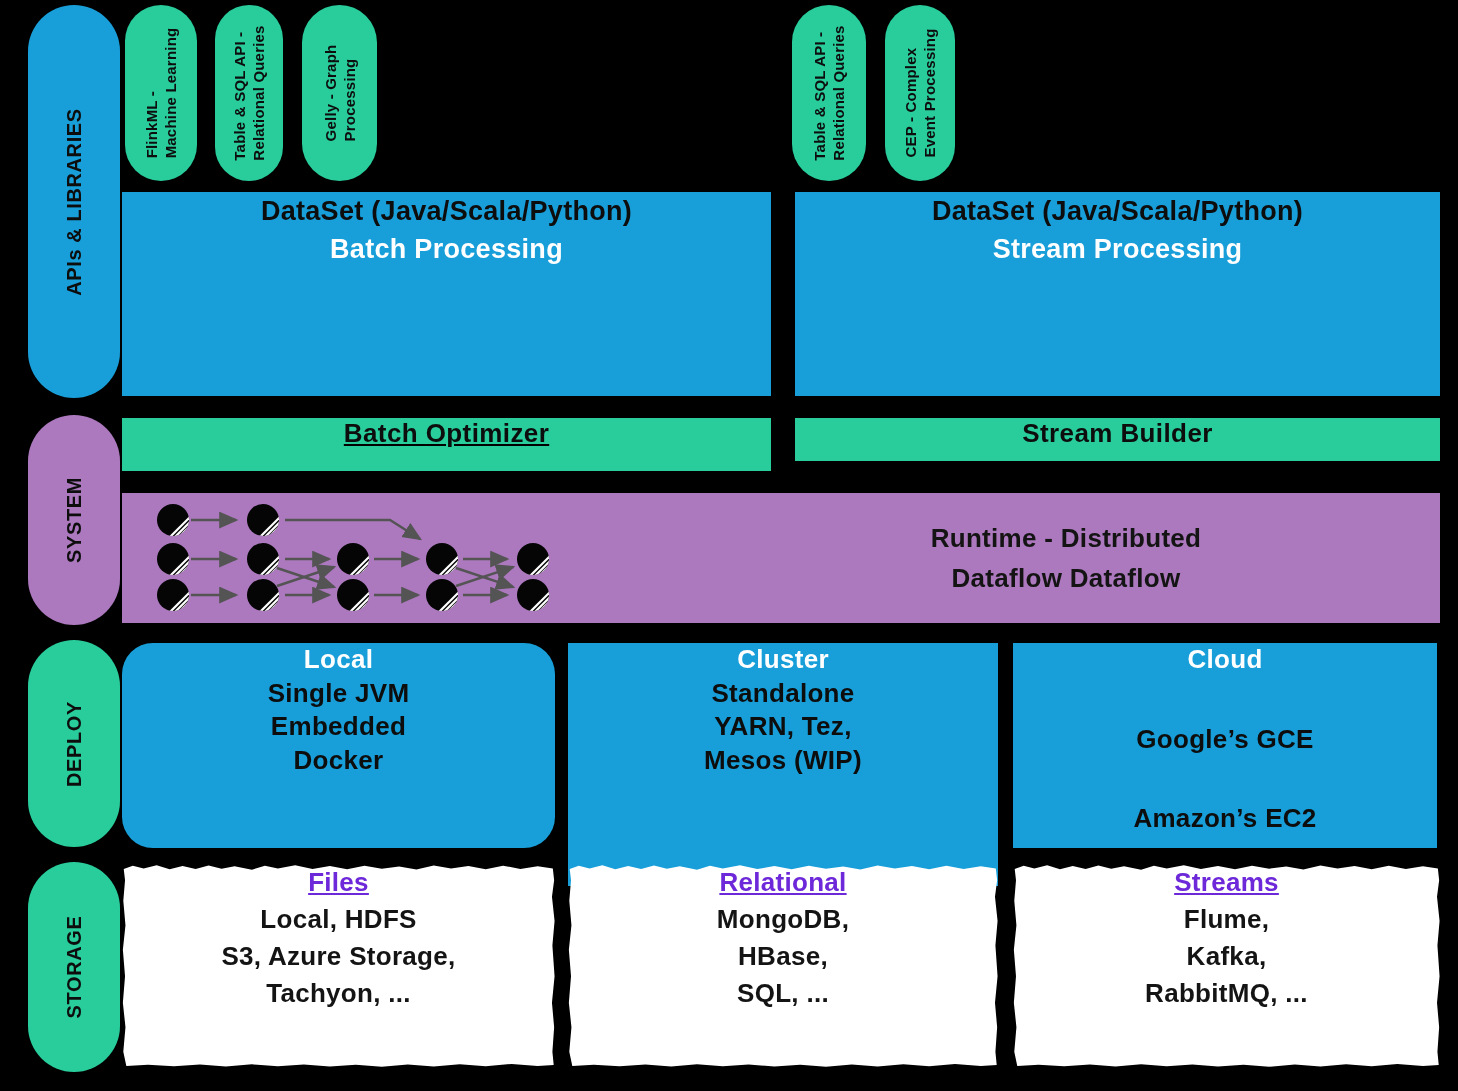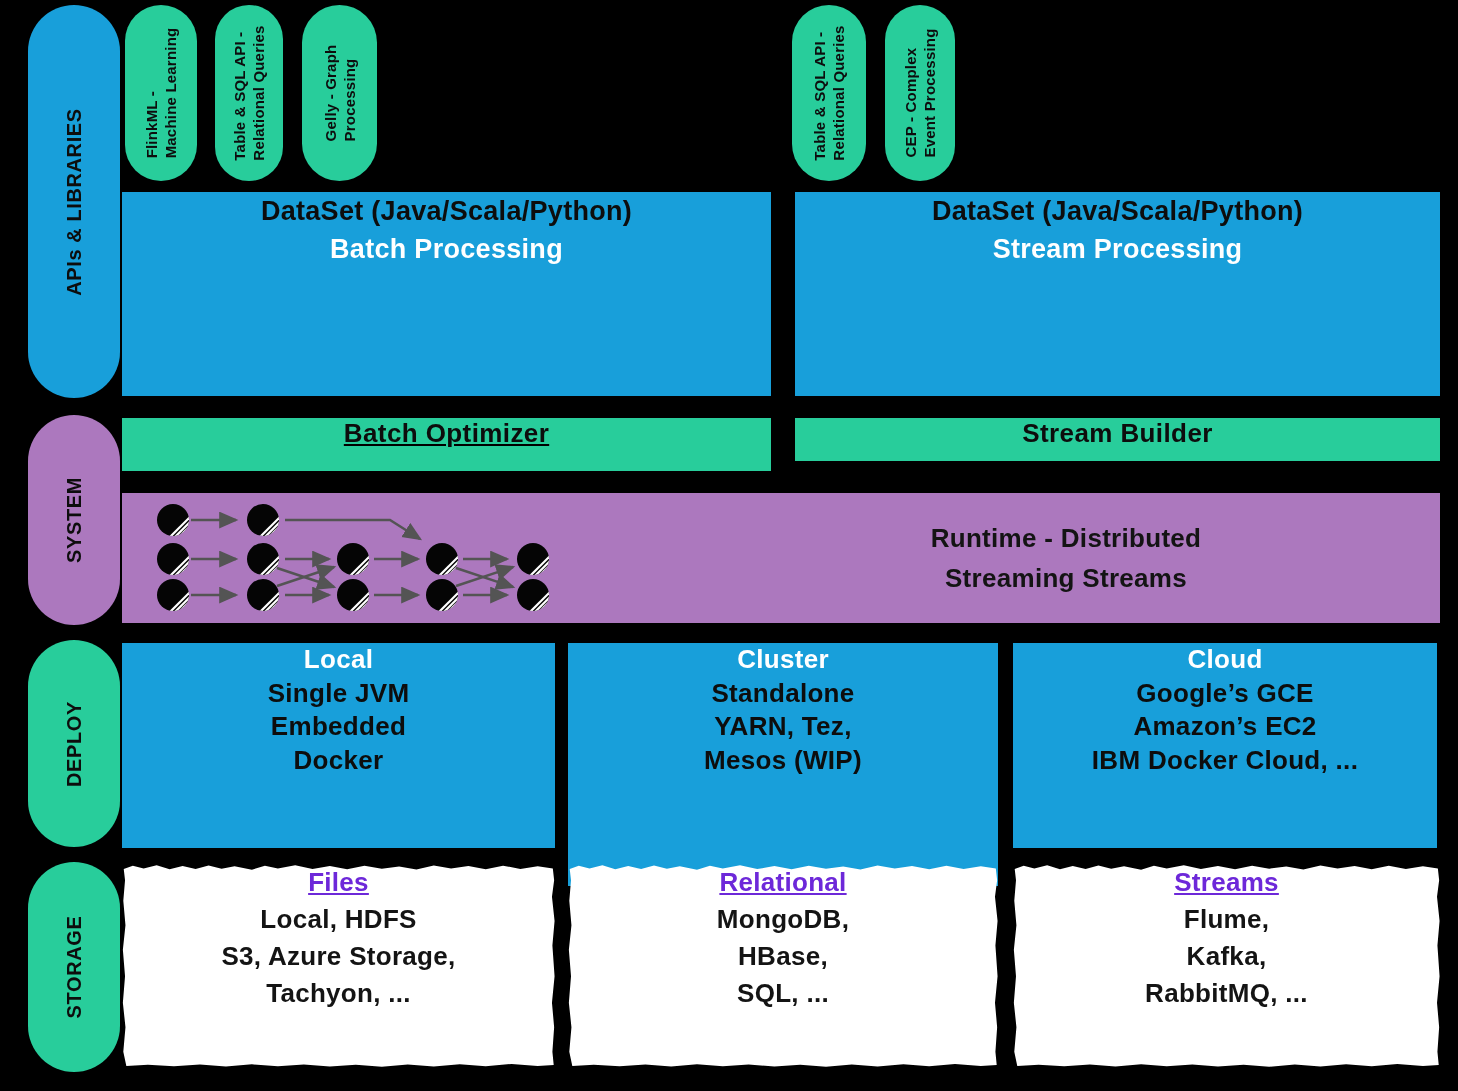--- a/index.html
+++ b/index.html
@@ -151,36 +151,36 @@
       <use href="#node" x="51" y="102"></use>
       <use href="#node" x="141" y="102"></use>
       <use href="#node" x="231" y="102"></use>
       <use href="#node" x="320" y="102"></use>
       <use href="#node" x="411" y="102"></use>
     </g>
   </svg>
 
   <div class="runtime-text">
     <div class="runtime-line">Runtime - Distributed</div>
-    <div class="runtime-line">Streaming Streams</div>
-  </div>
-
-  <div class="box bg-blue" style="left:122px;top:643px;width:433px;height:205px;">
+    <div class="runtime-line">Dataflow Dataflow</div>
+  </div>
+
+  <div class="box bg-blue" style="left:122px;top:643px;width:433px;height:205px;border-radius:31px;">
     <div class="deploy-line t-white">Local</div>
     <div class="deploy-line">Single JVM</div>
     <div class="deploy-line">Embedded</div>
     <div class="deploy-line">Docker</div>
   </div>
   <div class="box bg-blue" style="left:568px;top:643px;width:430px;height:243px;">
     <div class="deploy-line t-white">Cluster</div>
     <div class="deploy-line">Standalone</div>
     <div class="deploy-line">YARN, Tez,</div>
     <div class="deploy-line">Mesos (WIP)</div>
   </div>
-  <div class="box bg-blue" style="left:1013px;top:643px;width:424px;height:205px;">
+  <div class="box bg-blue" style="left:1013px;top:643px;width:424px;height:205px;gap:46px;">
     <div class="deploy-line t-white">Cloud</div>
     <div class="deploy-line">Google’s GCE</div>
     <div class="deploy-line">Amazon’s EC2</div>
     <div class="deploy-line">IBM Docker Cloud, ...</div>
   </div>
 
   <div class="box storage-box" style="left:122px;top:864px;width:433px;height:204px;">
     <div class="storage-line t-purple">Files</div>
     <div class="storage-line">Local, HDFS</div>
     <div class="storage-line">S3, Azure Storage,</div>

